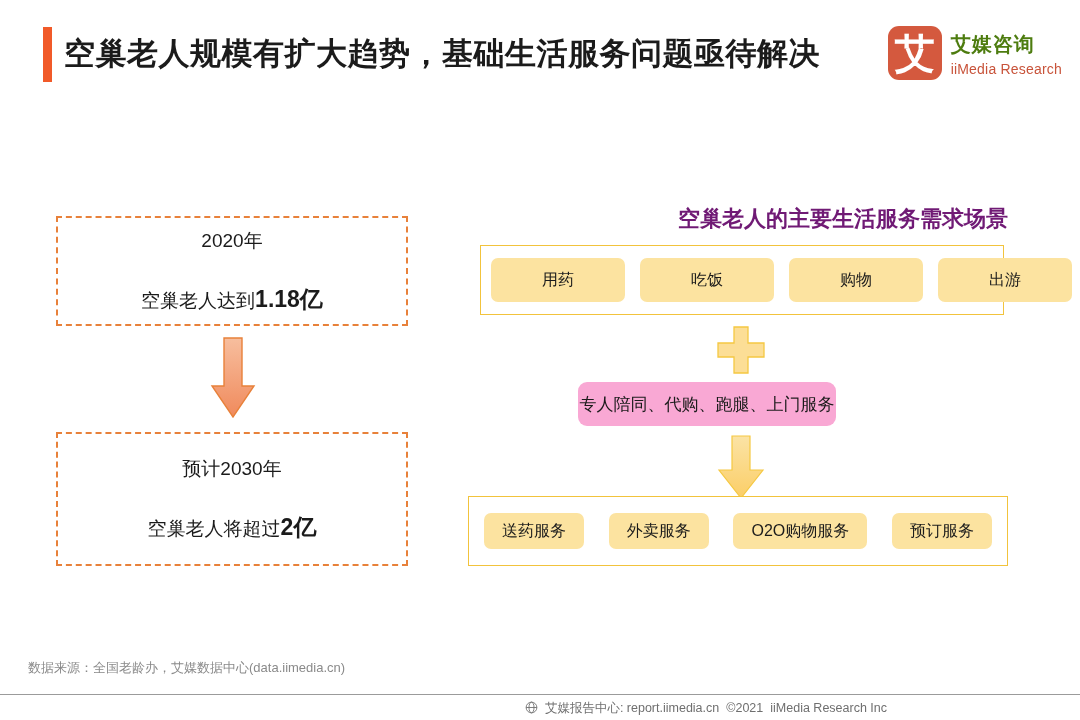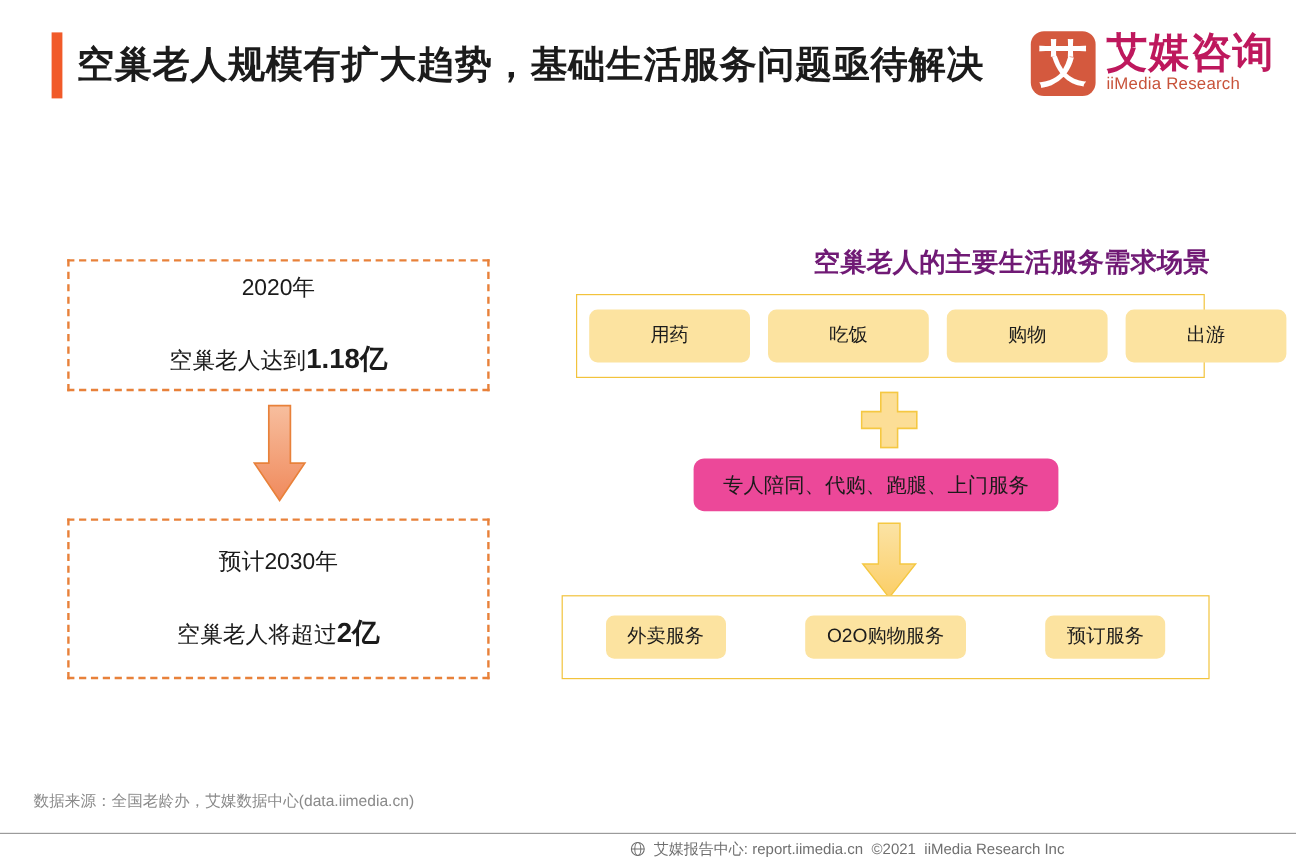--- a/index.html
+++ b/index.html
@@ -56,25 +56,26 @@
     align-items: center;
     justify-content: center;
     color: #ffffff;
     font-size: 40px;
     font-weight: bold;
     line-height: 1;
     font-family: "DejaVu Sans", "Liberation Sans", sans-serif;
   }
   .brand-words { display: flex; flex-direction: column; justify-content: center; }
   .brand-cn {
-    font-size: 34px;
-    font-weight: bold;
-    color: #be185d;
+    font-size: 20px;
+    font-weight: bold;
+    color: #4d7c0f;
     line-height: 32px;
     letter-spacing: 1px;
+    font-family: Liberation Serif, serif;
   }
   .brand-en {
     font-size: 14px;
     font-weight: normal;
     color: #C8533A;
     line-height: 18px;
     letter-spacing: 0.2px;
   }
 
   
@@ -162,22 +163,22 @@
 
   .plus-sign {
     position: absolute;
     left: 249px; top: 120px;
     width: 48px; height: 48px;
   }
 
   .mid-bar {
     position: absolute;
     left: 110px; top: 176px;
-    width: 304px; height: 44px;
-    background: #ec4899;
+    width: 258px; height: 44px;
+    background: #f9a8d4;
     border-radius: 9px;
     display: flex;
     align-items: center;
     justify-content: center;
     font-size: 17px;
     color: #1b1b1b;
     white-space: nowrap;
     text-align: right;
   }
 
@@ -286,20 +287,21 @@
         <linearGradient id="gYellow" x1="0" y1="0" x2="0" y2="1">
           <stop offset="0%" stop-color="#FBE3A5"></stop>
           <stop offset="100%" stop-color="#FBCE67"></stop>
         </linearGradient>
       </defs>
       <polygon points="15,2 33,2 33,36 46,36 24,64 2,36 15,36" fill="url(#gYellow)" stroke="#F5C842" stroke-width="1.2"></polygon>
     </svg>
   </div>
 
   <div class="panel panel-bottom">
+    <div class="chip chip-bot">送药服务</div>
     <div class="chip chip-bot">外卖服务</div>
     <div class="chip chip-bot">O2O购物服务</div>
     <div class="chip chip-bot">预订服务</div>
   </div>
 
 </div>
 
 <div class="source-note">数据来源：全国老龄办，艾媒数据中心(data.iimedia.cn)</div>
 <div class="footer-rule"></div>
 <div class="footer-bar">

